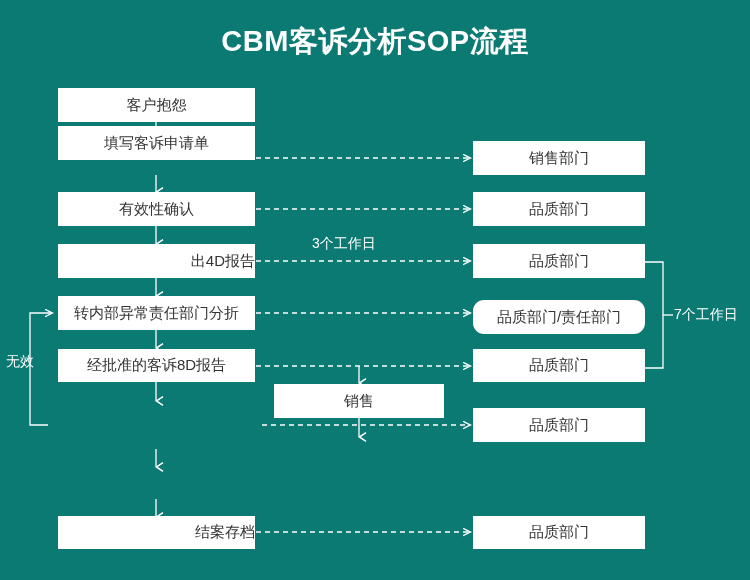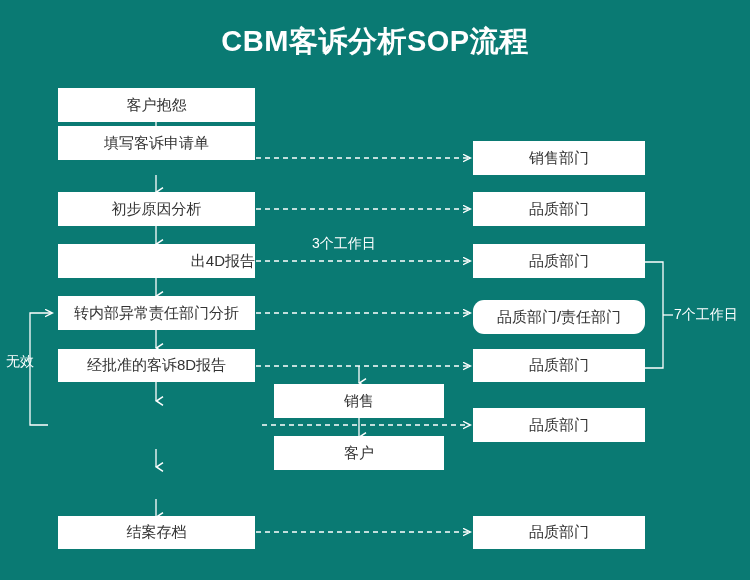--- a/index.html
+++ b/index.html
@@ -145,48 +145,45 @@
 
   <div class="node" style="left:58px; top:88px; width:197px; height:34px;">
     <span>客户抱怨</span>
   </div>
 
   <div class="node" style="left:58px; top:126px; width:197px; height:34px;">
     <span>填写客诉申请单</span>
   </div>
 
   <div class="node" style="left:58px; top:192px; width:197px; height:34px;">
-    <span>初步原因分析</span>
+    <span>有效性确认</span>
   </div>
 
   <div class="node" style="left:58px; top:244px; width:197px; height:34px;justify-content:flex-end;">
     <span>出4D报告</span>
   </div>
 
   <div class="node" style="left:58px; top:296px; width:197px; height:34px;">
     <span>转内部异常责任部门分折</span>
   </div>
 
   <div class="node" style="left:58px; top:349px; width:197px; height:33px;">
     <span>经批准的客诉8D报告</span>
   </div>
 
 
 
-  <div class="node" style="left:58px; top:516px; width:197px; height:33px;">
+  <div class="node" style="left:58px; top:516px; width:197px; height:33px;justify-content:flex-end;">
     <span>结案存档</span>
   </div>
 
   <div class="node" style="left:274px; top:384px; width:170px; height:34px;">
     <span>销售</span>
   </div>
 
-  <div class="node" style="left:274px; top:436px; width:170px; height:34px;">
-    <span>客户</span>
-  </div>
 
   <div class="node" style="left:473px; top:141px; width:172px; height:34px;">
     <span>销售部门</span>
   </div>
 
   <div class="node" style="left:473px; top:192px; width:172px; height:34px;">
     <span>品质部门</span>
   </div>
 
   <div class="node" style="left:473px; top:244px; width:172px; height:34px;">

